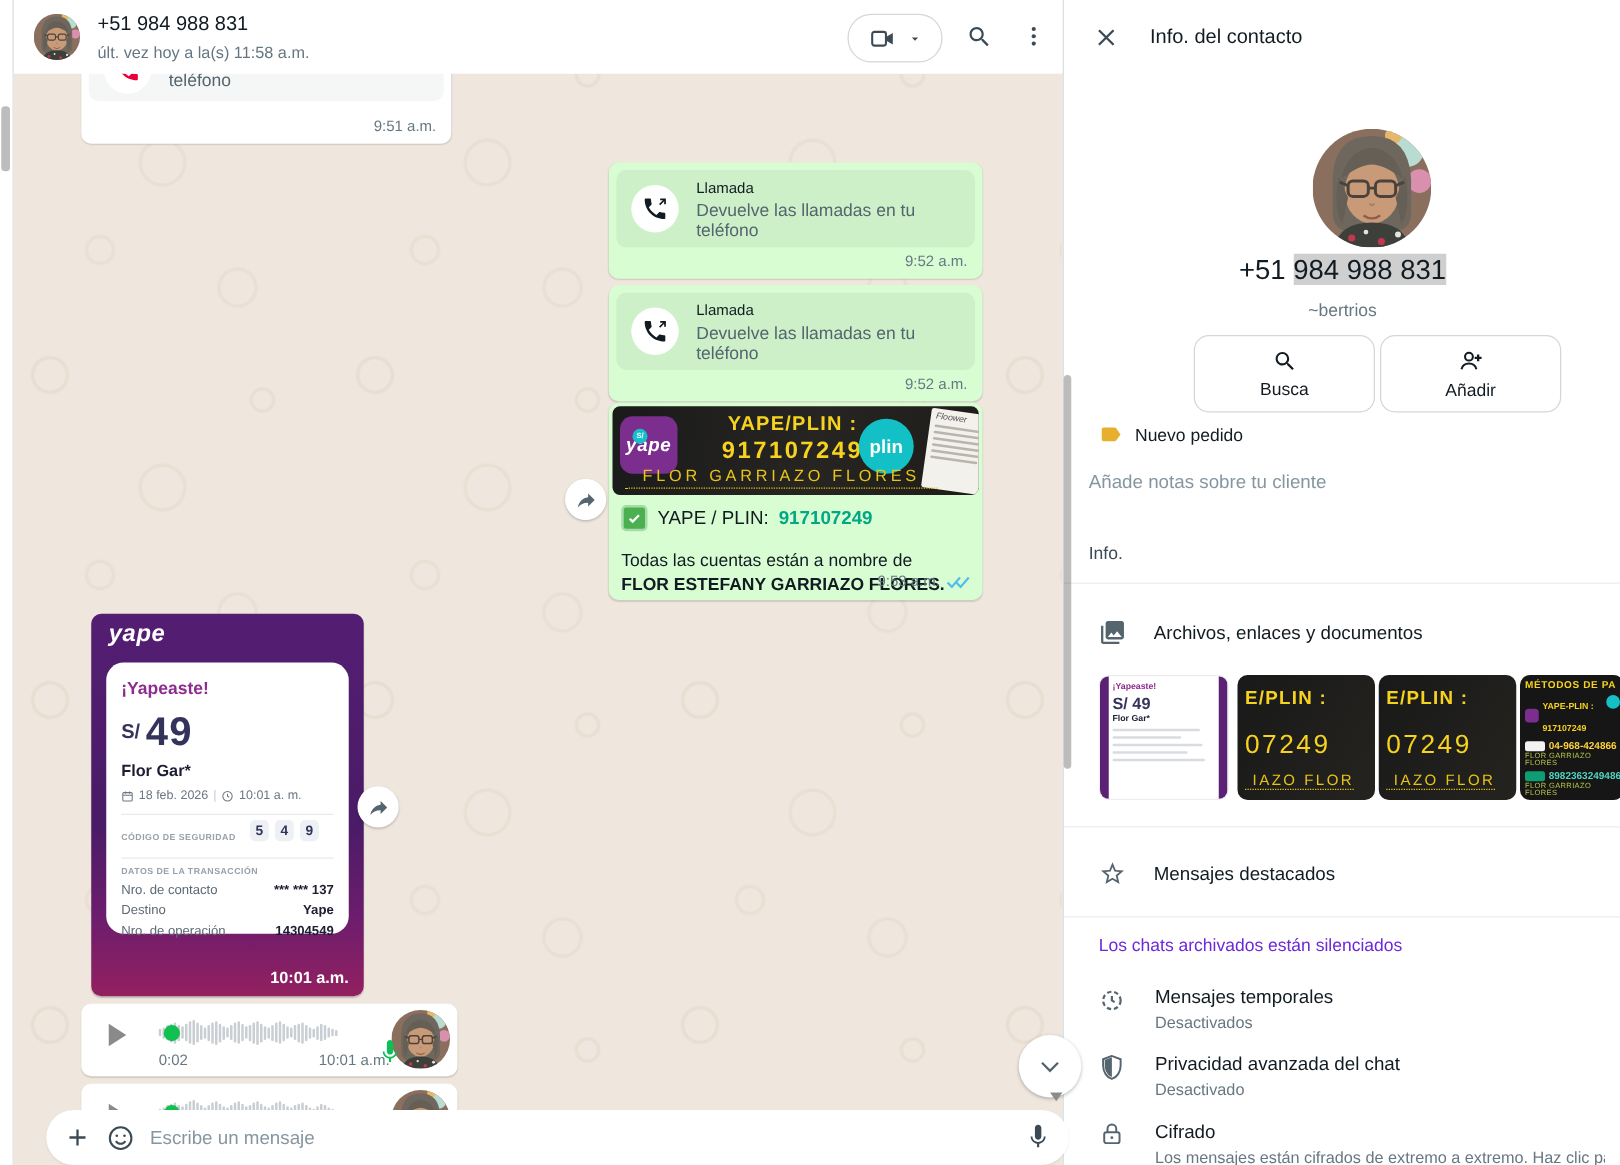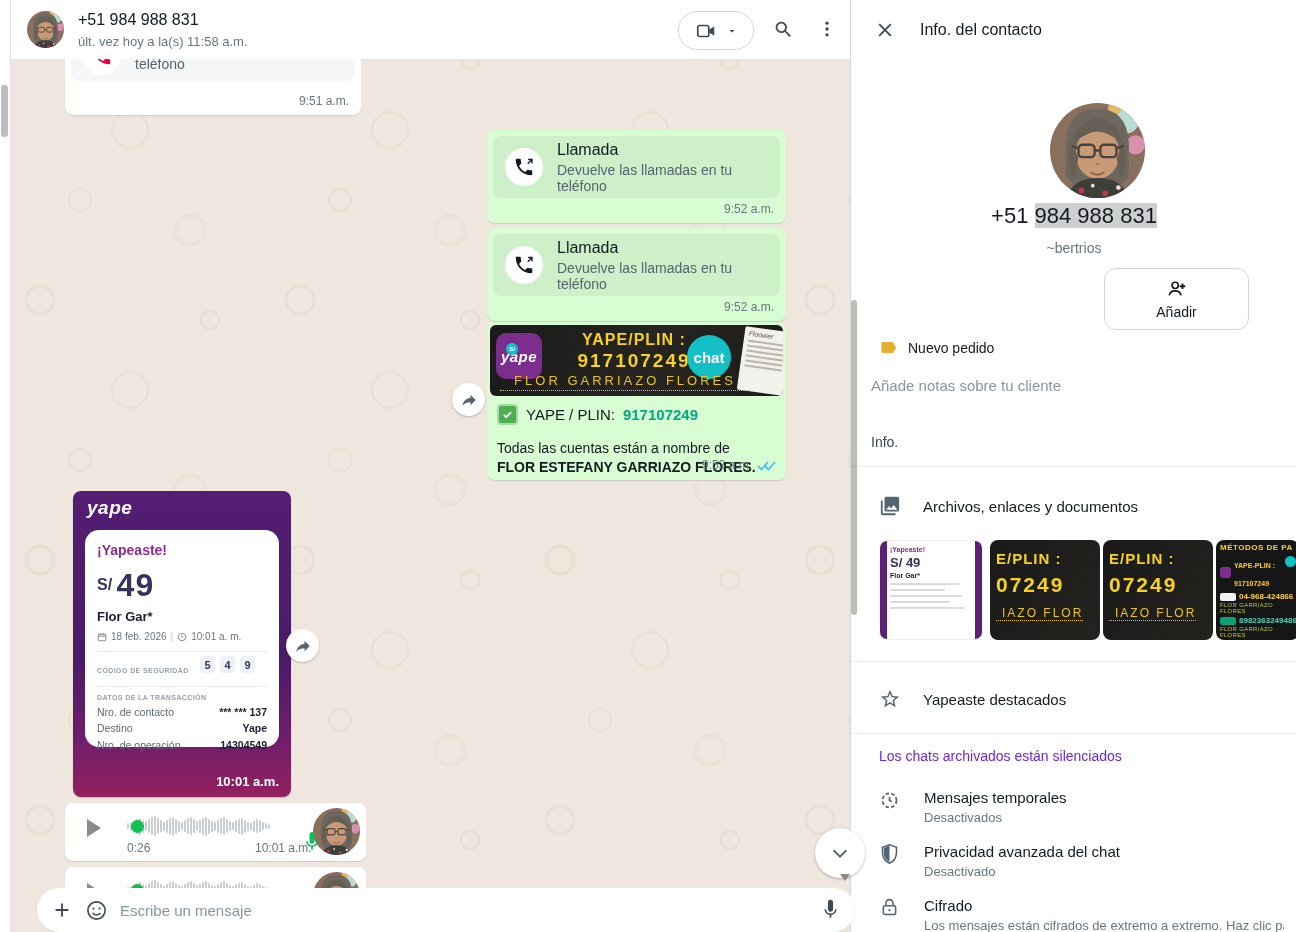--- a/index.html
+++ b/index.html
@@ -27,21 +27,21 @@
     display:flex;align-items:center;justify-content:center;gap:9px;background:#fff;cursor:pointer;}
   .hicon{width:24px;height:24px;display:flex;align-items:center;justify-content:center;cursor:pointer;}
   #search-btn{left:761px;top:17px;}
   #menu-btn{left:805px;top:17px;}
   
   .bubble-in{background:#fff;border-radius:8px;box-shadow:0 1px 1px rgba(11,20,26,.13);}
   .bubble-out{background:#d9fdd3;border-radius:8px;box-shadow:0 1px 1px rgba(11,20,26,.13);}
   .call-inner{position:absolute;left:6px;top:6px;right:6px;height:62px;background:rgba(0,0,0,.05);
     border-radius:8px;display:flex;align-items:center;padding:0 12px;gap:14px;box-sizing:border-box;}
   .call-ico{width:38px;height:38px;border-radius:50%;background:#fff;display:flex;align-items:center;justify-content:center;flex:none;}
-  .call-title{font-size:16px;color:#111b21;margin-bottom:3px;}
+  .call-title{font-size:12px;color:#111b21;margin-bottom:3px;}
   .call-sub{font-size:14px;color:#54656f;}
   .msg-time{position:absolute;right:12px;bottom:7px;font-size:12px;color:#667781;}
   .fwd-circle{position:absolute;width:33px;height:33px;border-radius:50%;background:#fff;
     box-shadow:0 1px 2px rgba(11,20,26,.25);display:flex;align-items:center;justify-content:center;cursor:pointer;}
   
   #pay-banner{position:absolute;left:3px;top:3px;width:293px;height:71px;border-radius:6px;overflow:hidden;
     background:linear-gradient(100deg,#1a1a1a,#262522 55%,#1d1c19);cursor:pointer;}
   .yape-logo{position:absolute;left:6px;top:8px;width:46px;height:46px;border-radius:10px;background:#7b2e8e;
     display:flex;align-items:center;justify-content:center;}
   .yape-logo span{color:#fff;font-style:italic;font-weight:bold;font-size:15px;letter-spacing:.5px;}
@@ -121,21 +121,21 @@
   .thumb{position:absolute;top:540px;height:100px;border-radius:8px;overflow:hidden;cursor:pointer;}
   #thumb1{left:28px;width:104px;background:#fff;border:1px solid #eee;box-sizing:border-box;}
   .t1-edge{position:absolute;top:0;width:7px;height:100px;background:#5a2175;}
   .t1-body{position:absolute;left:10px;top:5px;width:86px;}
   .t1-title{color:#8d2c8f;font-weight:bold;font-size:7px;}
   .t1-amt{color:#33335c;font-weight:bold;font-size:13px;margin-top:2px;}
   .t1-name{color:#1d1d33;font-weight:bold;font-size:7px;margin-top:2px;}
   .t1-line{height:2px;background:#d8dce1;margin-top:4px;border-radius:1px;}
   .tb-black{background:linear-gradient(120deg,#191919,#24231f);}
   .tb-l1{color:#f7d21e;font-weight:bold;font-size:15px;letter-spacing:1px;padding:10px 0 0 6px;}
-  .tb-l2{color:#f7d21e;font-weight:bold;font-size:21px;letter-spacing:2px;padding:6px 0 0 6px;}
+  .tb-l2{color:#f7d21e;font-weight:normal;font-size:21px;letter-spacing:2px;padding:6px 0 0 6px;margin-top:11px;}
   .tb-l3{color:#e8c417;font-size:12px;letter-spacing:2px;padding:9px 0 0 6px;border-bottom:1px dotted #e8c417;display:inline-block;margin-left:6px;}
   #thumb2{left:139px;width:110px;}
   #thumb3{left:252px;width:110px;}
   #thumb4{left:365px;width:83px;background:#161616;padding:3px 0 0 4px;box-sizing:border-box;}
   .t4-title{color:#f7d21e;font-weight:bold;font-size:8px;letter-spacing:.5px;}
   .t4-row{display:flex;align-items:center;gap:3px;margin-top:2px;}
   .t4-yape{width:11px;height:11px;border-radius:3px;background:#7b2e8e;flex:none;}
   .t4-plin{width:11px;height:11px;border-radius:50%;background:#12c0c5;flex:none;position:absolute;right:3px;top:16px;}
   .t4-hdr{color:#f7d21e;font-weight:bold;font-size:7px;}
   .t4-chip{width:16px;height:8px;border-radius:2px;flex:none;}
@@ -232,21 +232,21 @@
   <div class="bubble-out abs" style="left:477px;top:322px;width:299px;height:158px;">
     <div id="pay-banner">
       <div class="yape-logo">
         <span>yape</span>
         <div class="yape-dot">S/</div>
       </div>
       <div class="banner-mid">
         <div class="banner-t1">YAPE/PLIN :</div>
         <div class="banner-t2">917107249</div>
       </div>
-      <div class="plin-logo">chat</div>
+      <div class="plin-logo">plin</div>
       <div class="flyer">
         <div class="fl-title">Floower</div>
         <i></i>
             <i></i>
             <i></i>
             <i></i>
             <i></i>
             <i></i>
       </div>
       <div class="banner-t3">FLOR GARRIAZO FLORES</div>
@@ -374,21 +374,21 @@
           <i style="height: 9px;"></i>
           <i style="height: 7px;"></i>
           <i style="height: 11px;"></i>
           <i style="height: 14px;"></i>
           <i style="height: 12px;"></i>
           <i style="height: 8px;"></i>
           <i style="height: 6px;"></i>
           <i style="height: 5px;"></i>
         </div>
     <div class="wave-dot" style="left:66px;top:17px;"></div>
-    <div class="v-meta" style="left:62px;bottom:6px;">0:26</div>
+    <div class="v-meta" style="left:62px;bottom:6px;">0:02</div>
     <div class="v-meta" style="left:190px;bottom:6px;">10:01 a.m.</div>
     <div class="v-avatar" style="right:6px;top:5px;">
       <svg width="47" height="47" viewBox="0 0 100 100">
             <use href="#av-photo"></use>
           </svg>
     </div>
     <svg class="abs" style="right:44px;top:26px;" width="20" height="26" viewBox="0 0 24 28" fill="#0bbf59">
       <path d="M12 16c1.66 0 3-1.34 3-3V5c0-1.66-1.34-3-3-3S9 3.34 9 5v8c0 1.66 1.34 3 3 3zm5.3-3c0 3-2.54 5.1-5.3 5.1S6.7 16 6.7 13H5c0 3.41 2.72 6.23 6 6.72V23h2v-3.28c3.28-.48 6-3.3 6-6.72h-1.7z"></path>
     </svg>
   </div>
@@ -520,20 +520,26 @@
 
   <div id="panel-avatar" class="abs">
     <svg width="95" height="95" viewBox="0 0 100 100">
           <use href="#av-photo"></use>
         </svg>
   </div>
 
   <div id="panel-phone" class="abs"><span>+51 </span><span class="sel">984 988 831</span></div>
   <div id="panel-nick" class="abs">~bertrios</div>
 
+  <div class="pbtn" style="left:104px;">
+    <svg width="20" height="20" viewBox="0 0 24 24" fill="#111b21">
+          <path d="M15.5 14h-.79l-.28-.27C15.41 12.59 16 11.11 16 9.5 16 5.91 13.09 3 9.5 3S3 5.91 3 9.5 5.91 16 9.5 16c1.61 0 3.09-.59 4.23-1.57l.27.28v.79l5 4.99L20.49 19l-4.99-5zm-6 0C7.01 14 5 11.99 5 9.5S7.01 5 9.5 5 14 7.01 14 9.5 11.99 14 9.5 14z"></path>
+        </svg>
+    <span>Busca</span>
+  </div>
   <div class="pbtn" style="left:253px;">
     <svg width="22" height="22" viewBox="0 0 24 24" fill="none" stroke="#111b21" stroke-width="1.8">
       <circle cx="10" cy="8" r="3.4"></circle>
           <path d="M3.5 19c.7-3.2 3.4-5 6.5-5s5.8 1.8 6.5 5"></path>
           <path d="M18 6v6M15 9h6" stroke-width="2"></path>
     </svg>
     <span>Añadir</span>
   </div>
 
   <div id="order-row" class="abs">
@@ -598,21 +604,21 @@
     <div class="t4-name">FLOR GARRIAZO FLORES</div>
 
   </div>
 
   <div class="pdiv" style="top:661px;"></div>
 
   <div class="prow" style="left:28px;top:688px;">
     <svg width="22" height="22" viewBox="0 0 24 24" fill="#54656f">
           <path d="M22 9.24l-7.19-.62L12 2 9.19 8.63 2 9.24l5.46 4.73L5.82 21 12 17.27 18.18 21l-1.63-7.03L22 9.24zM12 15.4l-3.76 2.27 1-4.28-3.32-2.88 4.38-.38L12 6.1l1.71 4.04 4.38.38-3.32 2.88 1 4.28L12 15.4z"></path>
         </svg>
-    <span class="t">Yapeaste destacados</span>
+    <span class="t">Mensajes destacados</span>
   </div>
 
   <div class="pdiv" style="top:733px;"></div>
   <div id="archived-note" class="abs">Los chats archivados están silenciados</div>
 
   <div class="set-row" style="top:843px;">
     <svg width="21" height="21" viewBox="0 0 24 24">
       <path d="M12 2L4 5v6c0 5.55 3.42 10.74 8 12 4.58-1.26 8-6.45 8-12V5l-8-3z" fill="none" stroke="#54656f" stroke-width="1.8"></path>
       <path d="M12 3.2L5.5 5.8v5.2c0 4.7 2.8 9.1 6.5 10.3V3.2z" fill="#54656f"></path>
     </svg>

